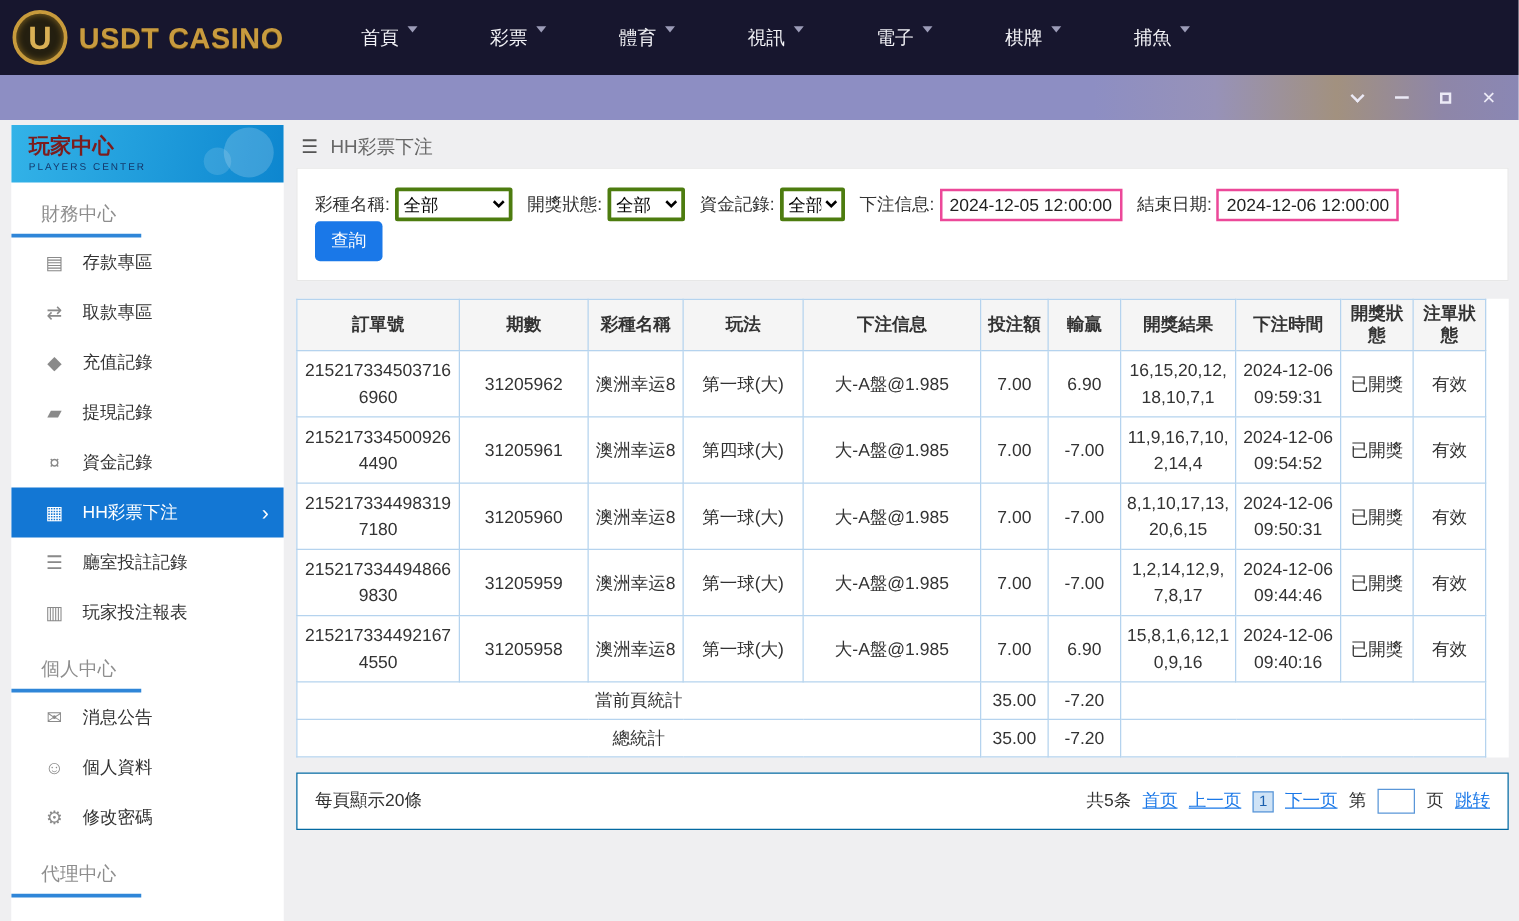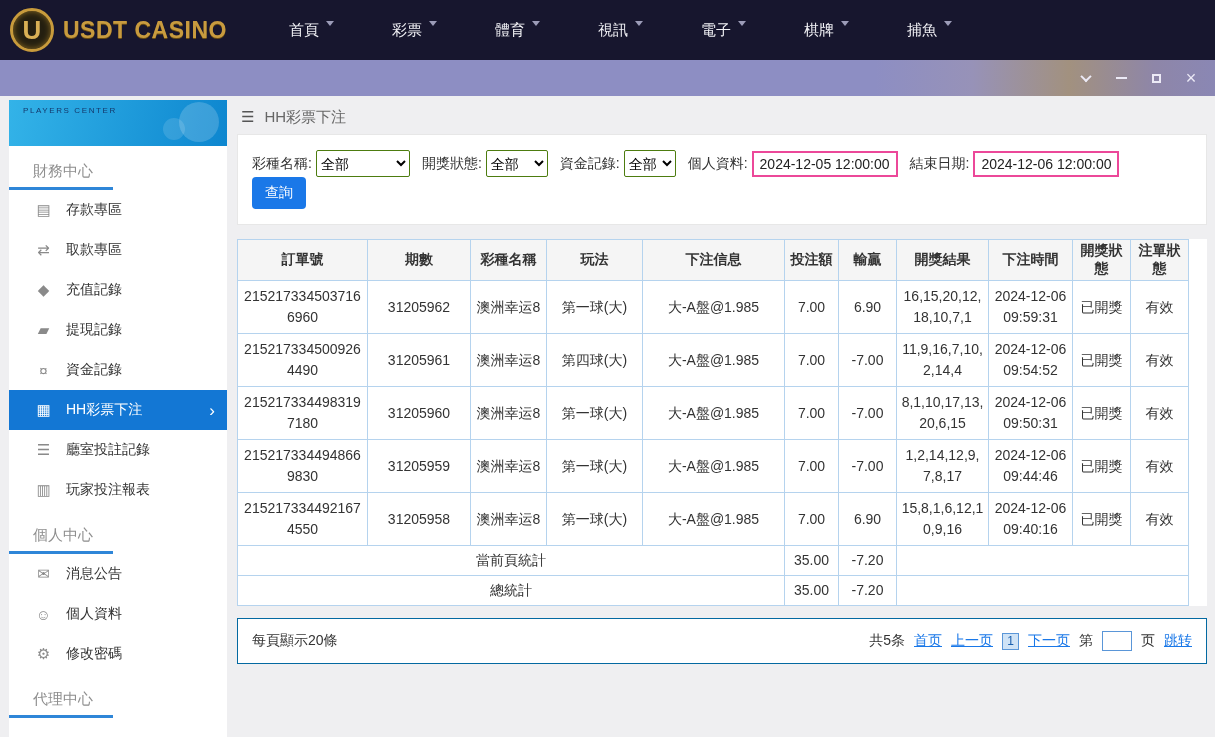--- a/index.html
+++ b/index.html
@@ -65,21 +65,21 @@
   
   .main { flex:1; min-width:0; display:flex; flex-direction:column; }
   .breadcrumb { height:34px; display:flex; align-items:center; gap:10px; color:#666;
     font-size:15px; padding-left:4px; }
   .bc-icon { color:#555; font-size:15px; cursor:pointer; }
 
   .filter-card { background:#fff; border:1px solid #e7e7e7; padding:15px 14px; }
   .filter-row { display:flex; align-items:center; font-size:14px; color:#333; }
   .f-label { margin-right:4px; white-space:nowrap; }
   .f-gap { margin-left:12px; }
-  select { font-family:inherit; font-size:14px; border:1px solid #4d7c0f; border-radius:2px;
+  select { font-family:inherit; font-size:14px; border:3px solid #4d7c0f; border-radius:2px;
     height:27px; background:#fff; }
   .sel-lottery { width:94px; } .sel-draw { width:62px; } .sel-order { width:52px; }
   .date-input { width:146px; height:26px; border:2px solid #ec4899; font-size:14px;
     padding:0 6px; color:#222; font-family:inherit; }
   .search-btn { background:#1a78e8; color:#fff; border:none; border-radius:4px;
     font-size:14px; padding:7px 13px; cursor:pointer; font-family:inherit; display:block; }
 
   .table-card { margin-top:14px; background:#fff; padding-right:18px; }
   table { width:100%; border-collapse:collapse; table-layout:fixed; font-size:14px; color:#333;border-radius:25px; }
   th { background:#f5f5f5; border:1px solid #b5d3ee; height:40px; font-weight:bold; padding:2px; }
@@ -148,20 +148,21 @@
     </div>
   <div class="win-btn">
       <span class="close-x">×</span>
     </div>
 </div>
 
 <div class="content">
 
   <div class="sidebar">
     <div class="side-head">
+      <div class="side-title">玩家中心</div>
       <div class="side-sub">PLAYERS CENTER</div>
     </div>
     <div id="sidebar-menu">
         <div class="side-section-header">財務中心</div>
         <div class="side-item">
           <span class="side-icon">▤</span>
           <span class="side-label">存款專區</span>
         </div>
         <div class="side-item">
           <span class="side-icon">⇄</span>
@@ -223,21 +224,21 @@
           <option>全部</option>
         </select>
         <span class="f-label f-gap">開獎狀態:</span>
         <select class="sel-draw">
           <option>全部</option>
         </select>
         <span class="f-label f-gap">資金記錄:</span>
         <select class="sel-order">
           <option>全部</option>
         </select>
-        <span class="f-label f-gap">個人資料:</span>
+        <span class="f-label f-gap">下注信息:</span>
         <input class="date-input" value="2024-12-05 12:00:00" style="">
         <span class="f-label f-gap">結束日期:</span>
         <input class="date-input" value="2024-12-06 12:00:00" style="">
       </div>
       <button class="search-btn">查詢</button>
     </div>
 
     <div class="table-card">
       <table>
         <colgroup>

